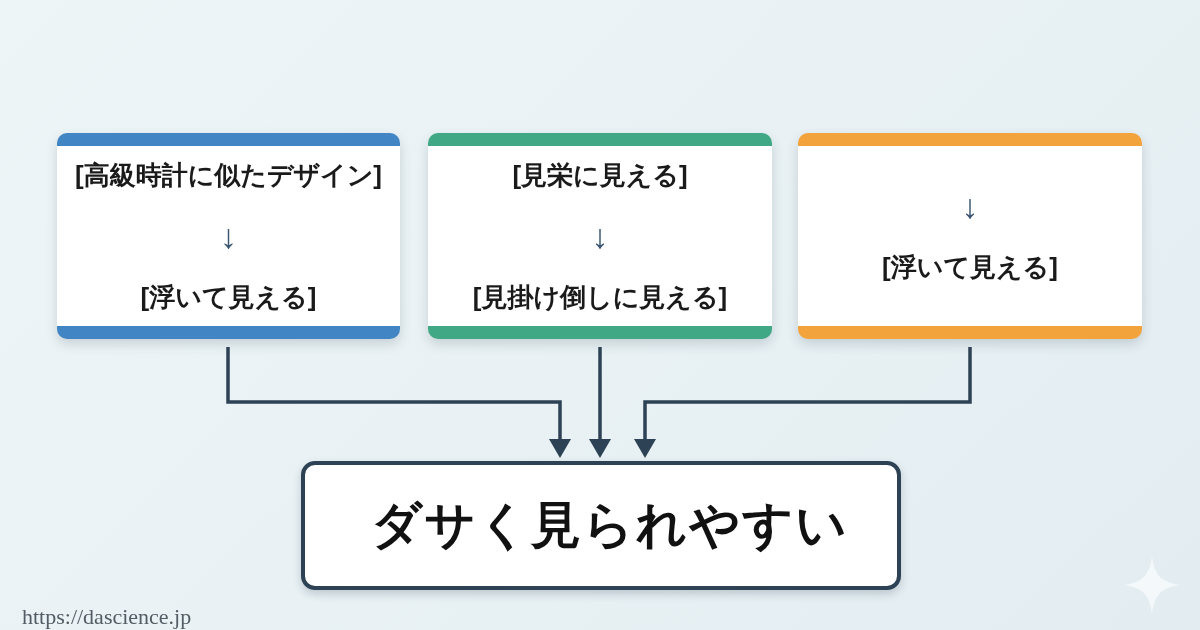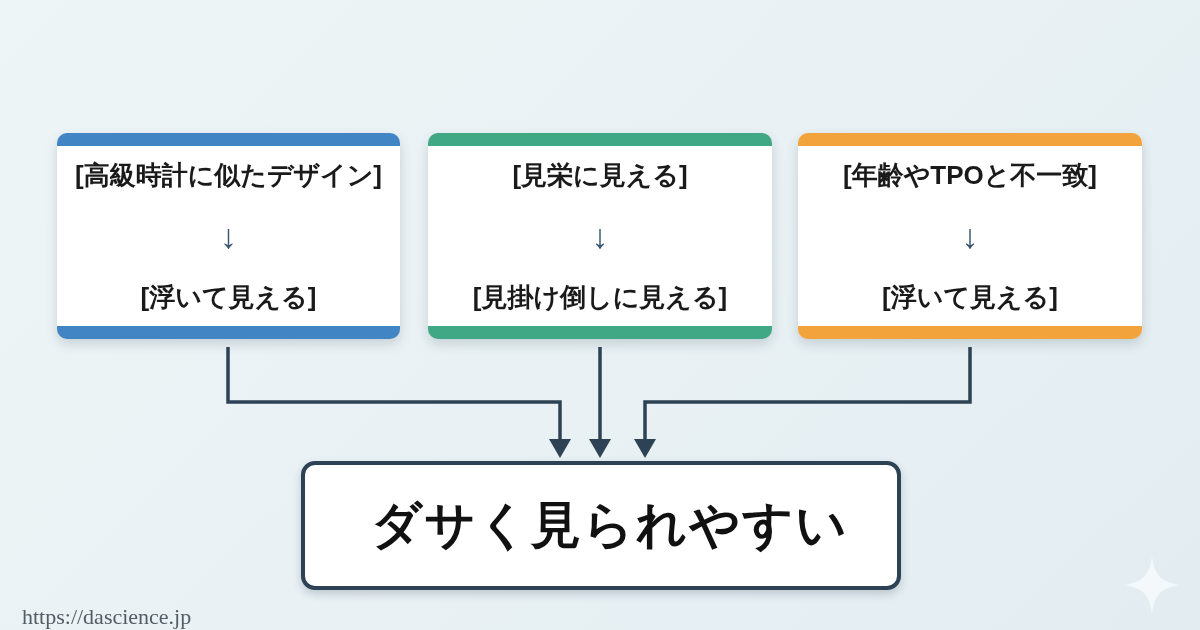--- a/index.html
+++ b/index.html
@@ -73,21 +73,20 @@
     <div class="effect-label">[浮いて見える]</div>
   </div>
 
   <div class="reason-card card-2" style="border-color: rgb(65, 168, 134);">
     <div class="cause-label">[見栄に見える]</div>
     <div class="inner-arrow">↓</div>
     <div class="effect-label">[見掛け倒しに見える]</div>
   </div>
 
   <div class="reason-card card-3" style="border-color: rgb(243, 163, 60);">
-    <div class="cause-label">[年齢やTPOと不一致]</div>
     <div class="inner-arrow">↓</div>
     <div class="effect-label">[浮いて見える]</div>
   </div>
 
   <svg class="connector-svg" viewBox="0 0 1200 630" aria-hidden="true">
     <path class="connector-path" d="M228 347 L228 402 L560 402 L560 441"></path>
     <path class="connector-path" d="M600 347 L600 441"></path>
     <path class="connector-path" d="M970 347 L970 402 L645 402 L645 441"></path>
     <path class="arrowhead" d="M560 458 L549 439 L571 439 Z"></path>
     <path class="arrowhead" d="M600 458 L589 439 L611 439 Z"></path>

